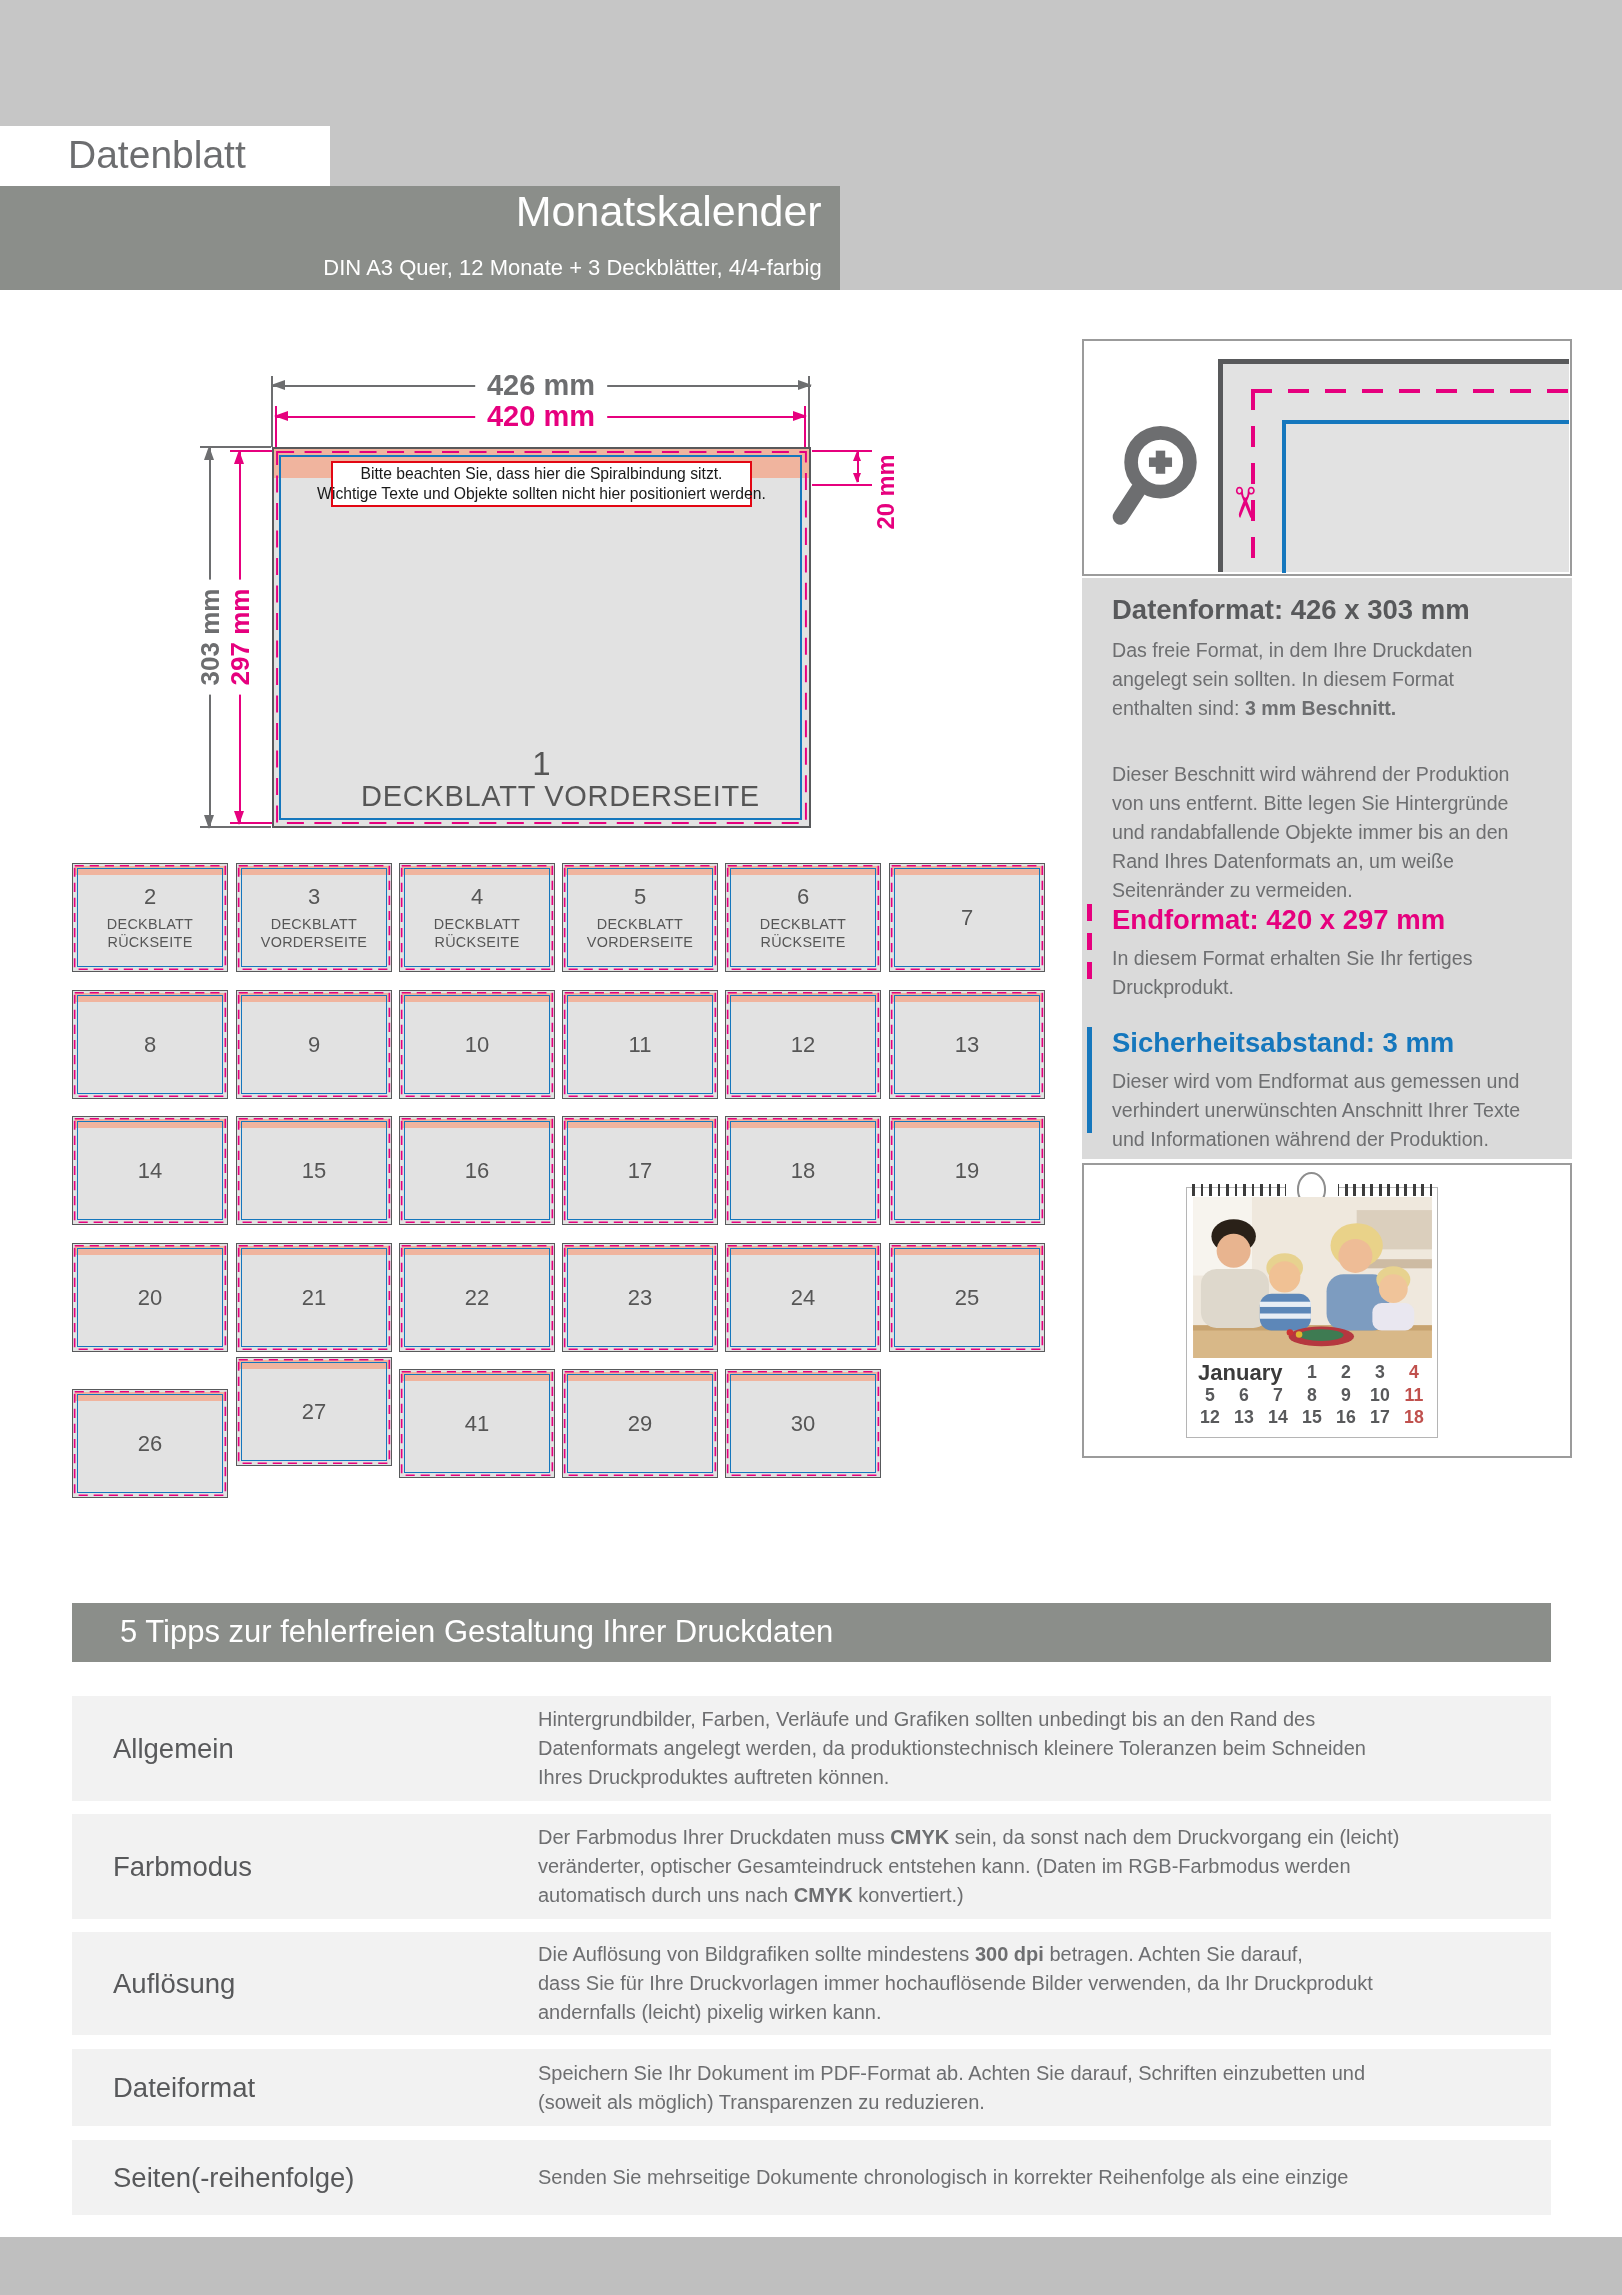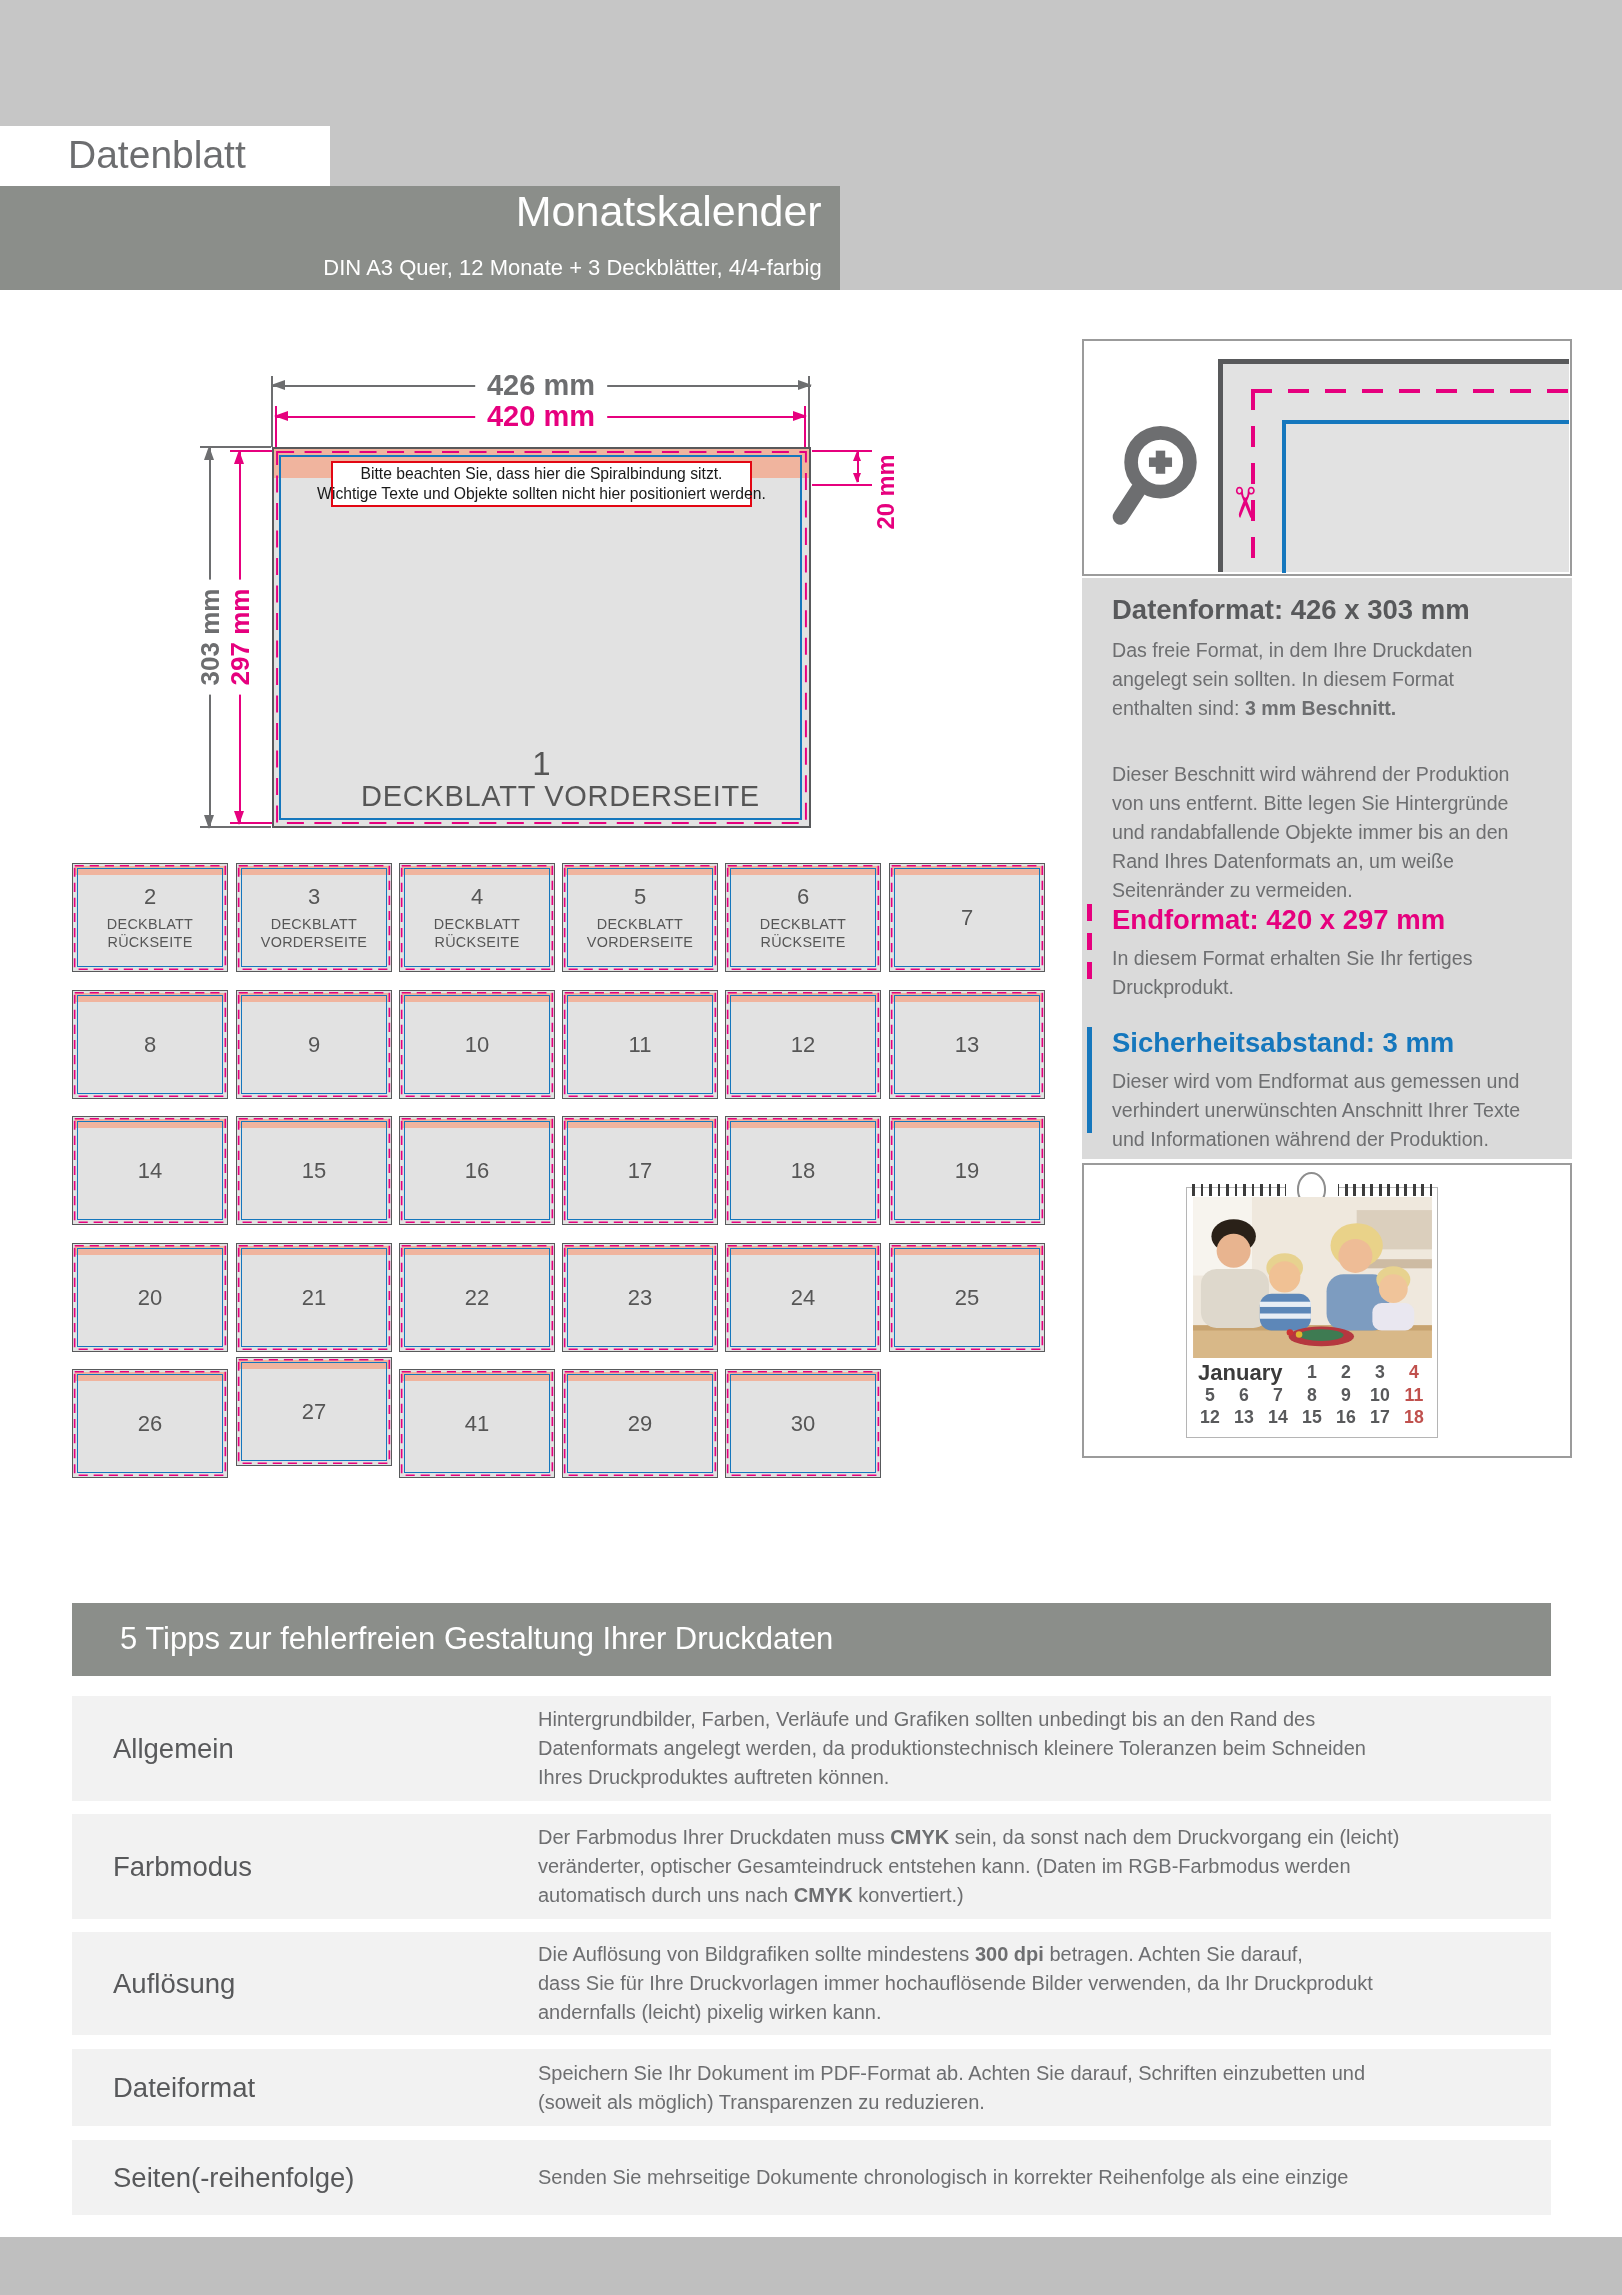--- a/index.html
+++ b/index.html
@@ -102,21 +102,21 @@
   #spiral-gap{position:absolute;left:99px;top:-6.5px;width:52px;height:15.7px;background:#ffffff;}
   #cal-hanger{position:absolute;left:110px;top:-15.7px;width:29px;height:34px;background:#ffffff;
         border:2.6px solid #8e8e8e;border-radius:50% 50% 46% 46%;box-sizing:border-box;}
   #cal-photo{position:absolute;left:5.9px;top:9.2px;width:239px;height:161px;}
   #cal-strip{position:absolute;left:5.9px;top:171px;width:239px;height:73px;background:#ffffff;}
   #cal-month{position:absolute;left:5.2px;top:1.3px;font-size:22px;font-weight:700;color:#3b3b3b;}
   .cal-num{position:absolute;width:34px;text-align:center;font-size:17.7px;font-weight:700;color:#58595b;}
   .cal-num.red{color:#c0504d;}
 
   
-  #tips-banner{left:72px;top:1603px;width:1479px;height:73px;background:#8b8e8a;}
+  #tips-banner{left:72px;top:1603px;width:1479px;height:59px;background:#8b8e8a;}
   #tips-banner span{position:absolute;left:48px;top:50%;transform:translateY(-52%);
         font-size:31px;color:#ffffff;white-space:nowrap;}
   .tip-row{position:absolute;left:72px;width:1479px;background:#f2f2f2;}
   .tip-label{position:absolute;left:41px;top:0;height:100%;display:flex;align-items:center;
         font-size:27.5px;color:#58595b;white-space:nowrap;}
   .tip-text{position:absolute;left:466px;top:0;height:100%;width:1008px;display:flex;align-items:center;
         font-size:20px;line-height:29px;color:#6d6e70;}
 
   #footer{left:0;top:2237px;width:1623px;height:59px;background:#bfbfbf;}
 </style>
@@ -413,21 +413,21 @@
       <div class="mini-cell" style="left: 817px; top: 380px;">
         <div class="mc-salmon"></div>
         <svg class="mc-dash" width="154" height="107" viewBox="0 0 235 163">
           <rect x="2.5" y="2.5" width="230" height="158" fill="none" stroke="#e6007e" stroke-width="2.5" stroke-dasharray="14 9"></rect>
         </svg>
         <div class="mc-safe"></div>
         <div class="mc-content">
           <div class="mc-num">25</div>
         </div>
       </div>
-      <div class="mini-cell" style="left: 0px; top: 506px; text-decoration: underline;">
+      <div class="mini-cell" style="left: 0px; top: 526px; text-decoration: underline;">
         <div class="mc-salmon"></div>
         <svg class="mc-dash" width="154" height="107" viewBox="0 0 235 163">
           <rect x="2.5" y="2.5" width="230" height="158" fill="none" stroke="#e6007e" stroke-width="2.5" stroke-dasharray="14 9"></rect>
         </svg>
         <div class="mc-safe"></div>
         <div class="mc-content">
           <div class="mc-num">26</div>
         </div>
       </div>
       <div class="mini-cell" style="left: 164px; top: 494px; padding-left: 26px;">

